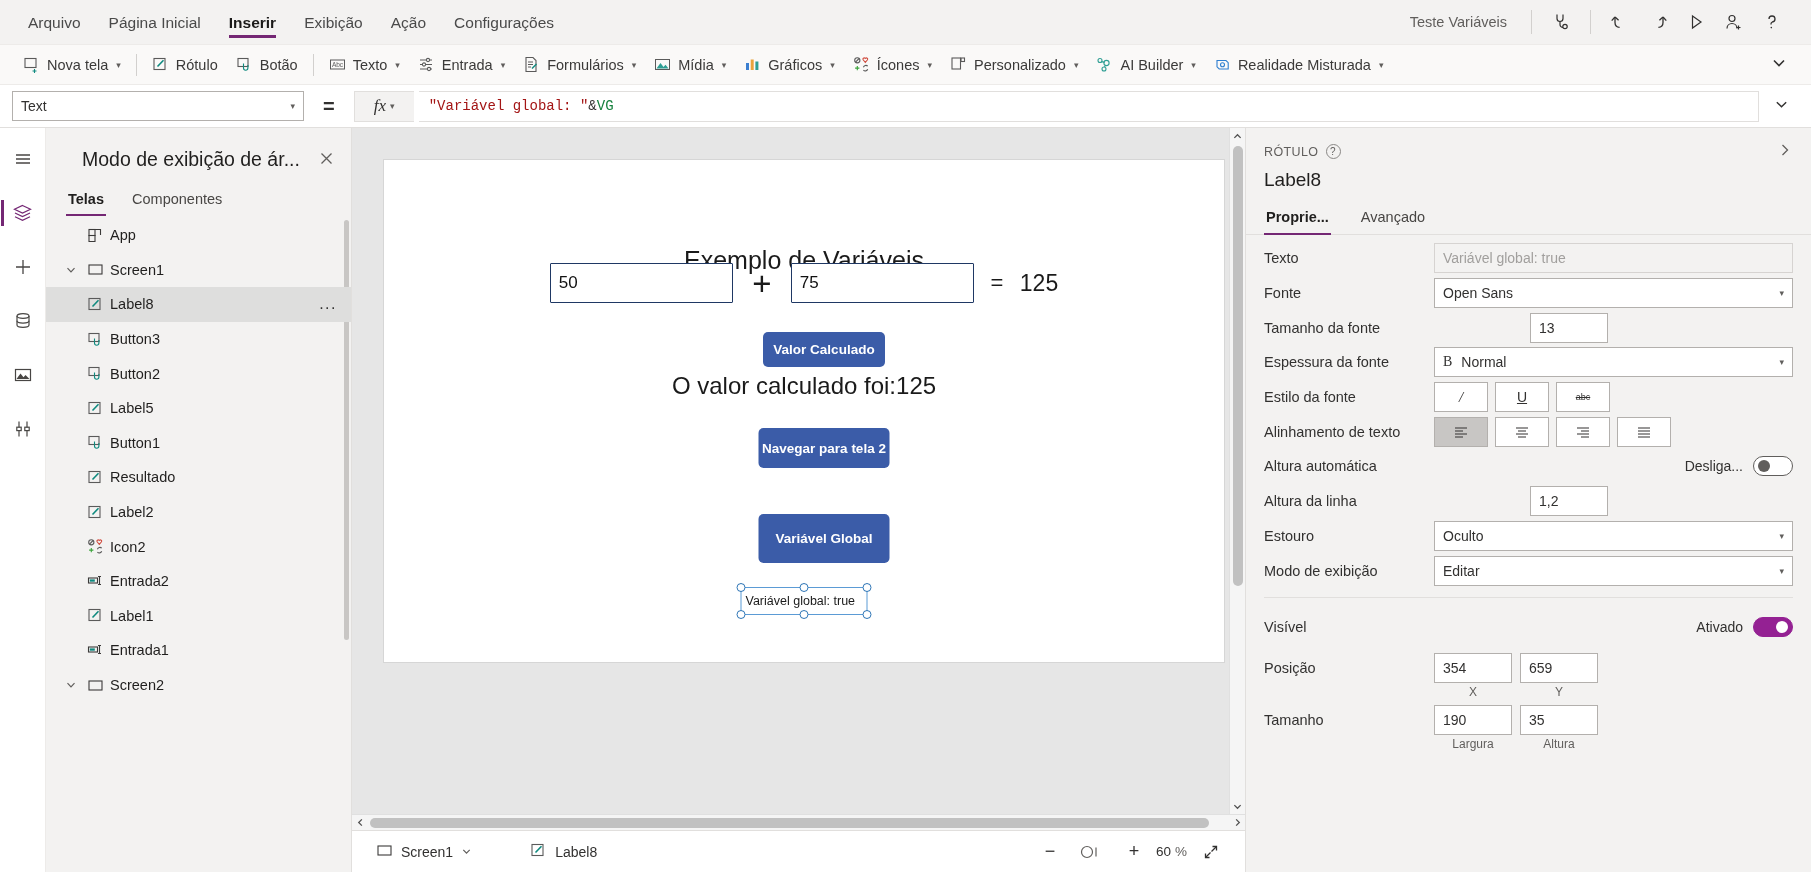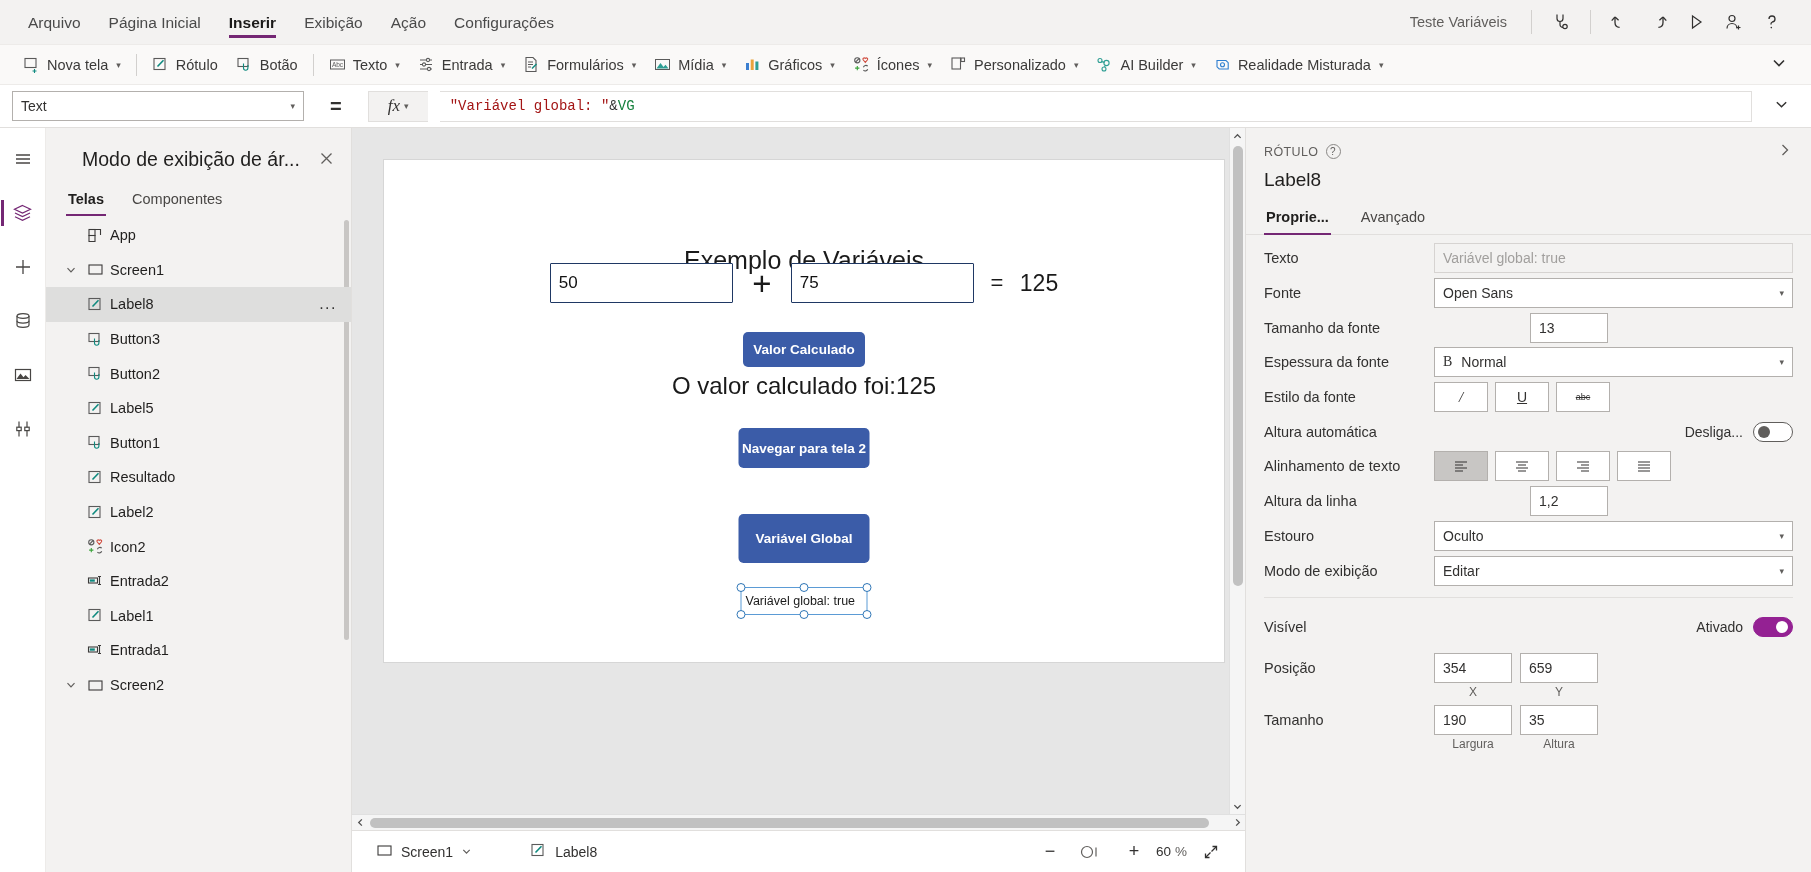--- a/index.html
+++ b/index.html
@@ -63,21 +63,21 @@
   .rb-sep { width: 1px; height: 22px; background: #d2d0ce; margin: 0 6px; }
   .rb-more { margin-left: auto; padding: 6px 10px; cursor: pointer; color: #3b3a39; font-size: 12px; }
 
   
   .formulabar {
     height: 43px; min-height: 43px;
     background: #ffffff;
     display: flex; align-items: center;
     padding: 0 12px;
     border-bottom: 1px solid #e1dfdd;
-    gap: 12px;
+    gap: 5px;
   }
   .prop-select {
     width: 292px; height: 30px;
     border: 1px solid #b3b0ad; background: #fff;
     display: flex; align-items: center;
     padding: 0 8px; font-size: 14px; color: #323130;
     cursor: pointer;
   }
   .prop-select .lbl { flex: 1; }
   .eq-sign { font-size: 20px; color: #323130; padding: 0 14px; font-weight: 600; }
@@ -196,20 +196,21 @@
     font-size: 17px; color: #111; border-radius: 1px;
   }
   .plus { font-size: 33px; color: #1a1a1a; width: 58px; text-align: center; font-weight: 300; line-height: 1; }
   .eqs { font-size: 22px; color: #1a1a1a; width: 46px; text-align: center; }
   .sumval { font-size: 23px; color: #1a1a1a; }
   .pa-btn {
     background: #3b5ca8; color: #ffffff;
     border-radius: 5px; display: flex; align-items: center; justify-content: center;
     font-size: 13.5px; font-weight: bold; cursor: pointer;
     position: absolute;
+    margin-left: 20px;
   }
   .btn-calc { left: 50%; transform: translateX(-50%); top: 172px; width: 122px; height: 35px; }
   .res-text {
     position: absolute; left: 0; right: 0; top: 212px;
     text-align: center; font-size: 24px; color: #1a1a1a;
   }
   .btn-nav { left: 50%; transform: translateX(-50%); top: 268px; width: 131px; height: 40px; }
   .btn-glob { left: 50%; transform: translateX(-50%); top: 354px; width: 131px; height: 49px; }
   .sel-label {
     position: absolute; left: 50%; transform: translateX(-50%);
@@ -908,53 +909,53 @@
             <div class="seg">
                 <span style="text-decoration:underline;font-size:14px">U</span>
               </div>
             <div class="seg">
                 <span style="text-decoration:line-through;font-size:9px">abc</span>
               </div>
           </div>
         </div>
 
         <div class="pr-row">
+          <div class="pr-lab">Alinhamento de texto</div>
+          <div class="pr-ctl">
+            <div class="seg on">
+              <svg width="16" height="14" viewBox="0 0 16 14" stroke="#323130" stroke-width="1.2">
+                  <path d="M2 3h12M2 6h8M2 9h12M2 12h8"></path>
+                </svg>
+            </div>
+            <div class="seg">
+              <svg width="16" height="14" viewBox="0 0 16 14" stroke="#323130" stroke-width="1.2">
+                  <path d="M2 3h12M4 6h8M2 9h12M4 12h8"></path>
+                </svg>
+            </div>
+            <div class="seg">
+              <svg width="16" height="14" viewBox="0 0 16 14" stroke="#323130" stroke-width="1.2">
+                  <path d="M2 3h12M6 6h8M2 9h12M6 12h8"></path>
+                </svg>
+            </div>
+            <div class="seg">
+              <svg width="16" height="14" viewBox="0 0 16 14" stroke="#323130" stroke-width="1.2">
+                  <path d="M2 3h12M2 6h12M2 9h12M2 12h12"></path>
+                </svg>
+            </div>
+          </div>
+        </div>
+
+        <div class="pr-row">
           <div class="pr-lab">Altura automática</div>
           <div class="pr-ctl">
             <div class="pr-toggle-wrap">
               <span class="tg-lab">Desliga...</span>
               <span class="toggle">
                   <span class="knob"></span>
                 </span>
-            </div>
-          </div>
-        </div>
-
-        <div class="pr-row">
-          <div class="pr-lab">Alinhamento de texto</div>
-          <div class="pr-ctl">
-            <div class="seg on">
-              <svg width="16" height="14" viewBox="0 0 16 14" stroke="#323130" stroke-width="1.2">
-                  <path d="M2 3h12M2 6h8M2 9h12M2 12h8"></path>
-                </svg>
-            </div>
-            <div class="seg">
-              <svg width="16" height="14" viewBox="0 0 16 14" stroke="#323130" stroke-width="1.2">
-                  <path d="M2 3h12M4 6h8M2 9h12M4 12h8"></path>
-                </svg>
-            </div>
-            <div class="seg">
-              <svg width="16" height="14" viewBox="0 0 16 14" stroke="#323130" stroke-width="1.2">
-                  <path d="M2 3h12M6 6h8M2 9h12M6 12h8"></path>
-                </svg>
-            </div>
-            <div class="seg">
-              <svg width="16" height="14" viewBox="0 0 16 14" stroke="#323130" stroke-width="1.2">
-                  <path d="M2 3h12M2 6h12M2 9h12M2 12h12"></path>
-                </svg>
             </div>
           </div>
         </div>
 
         <div class="pr-row">
           <div class="pr-lab">Altura da linha</div>
           <div class="pr-ctl" style="padding-left:96px">
             <div class="fld num">1,2</div>
           </div>
         </div>

